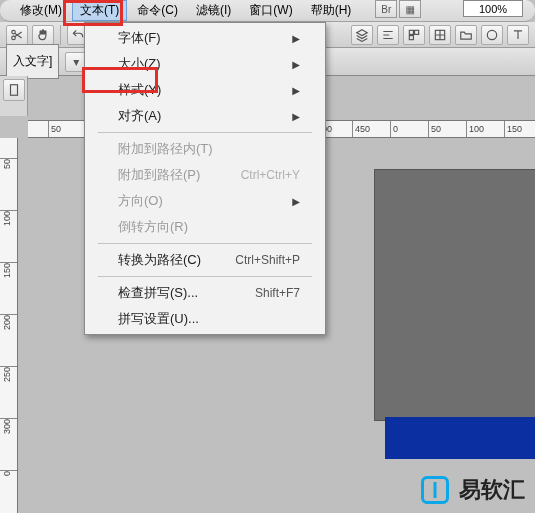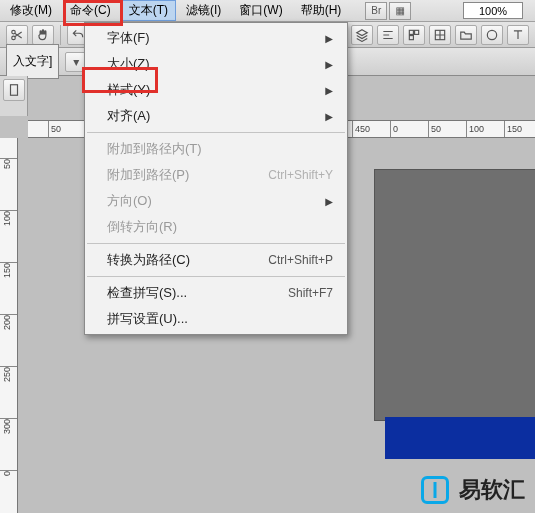--- a/index.html
+++ b/index.html
@@ -8,27 +8,27 @@
     font-size: 12px;
     background: #c0c0c0;
     width: 535px;
     height: 513px;
     overflow: hidden;
     position: relative;
   }
   
   .menubar {
     display: flex;
-    align-items: center;
     height: 22px;
     background: linear-gradient(#e8e8e8,#d8d8d8);
     border-bottom: 1px solid #a0a0a0;
-    padding-left: 2px;
+    padding-left: 12px;
     gap: 2px;
     position: relative;
+    border-radius: 10px;
   }
   .menu-item {
     padding: 2px 8px;
     cursor: default;
   }
   .menu-item.active {
     background: #bcd5f0;
     border: 1px solid #6f9edc;
     padding: 1px 7px;
   }
@@ -136,26 +136,26 @@
   .blue-chunk {
     position:absolute;
     right:0; bottom:54px;
     width:150px; height:42px;
     background:#0b2ea0;
   }
   
   .dropdown {
     position:absolute;
     left:84px; top:22px;
-    width:264px;
+    width:242px;
     background:#f2f2f2;
     border:1px solid #8a8a8a;
     box-shadow:2px 3px 6px rgba(0,0,0,.35);
     z-index:50;
-    padding:2px 0;
+    padding:2px 11px;
   }
   .dd-item {
     display:flex; align-items:center;
     padding: 4px 14px 4px 22px;
     font-size:13px;
     color:#222;
     position:relative;
     cursor:default;
   }
   .dd-item.disabled { color:#9a9a9a; }
@@ -194,22 +194,22 @@
     content:""; position:absolute; left:50%; width:3px; background:#0aa8e8; transform:translateX(-50%);
   }
   .wm-logo::before { top:3px; height:8px; }
   .wm-logo::after { bottom:3px; height:8px; }
 </style>
 </head>
 <body>
 
 <div class="menubar">
   <div class="menu-item">修改(M)</div>
+  <div class="menu-item active">文本(T)</div>
   <div class="menu-item">命令(C)</div>
-  <div class="menu-item active">文本(T)</div>
   <div class="menu-item">滤镜(I)</div>
   <div class="menu-item">窗口(W)</div>
   <div class="menu-item">帮助(H)</div>
   <div class="side-btns" style="margin-left:14px">
     <div class="icon-btn">Br</div>
     <div class="icon-btn">▦</div>
   </div>
   <div class="zoom-box">100%</div>
 </div>
 
@@ -370,21 +370,21 @@
     <div class="dd-item">
       <span>对齐(A)</span>
       <span class="arrow">▶</span>
     </div>
     <div class="dd-sep"></div>
     <div class="dd-item disabled">
       <span>附加到路径内(T)</span>
     </div>
     <div class="dd-item disabled">
       <span>附加到路径(P)</span>
-      <span class="shortcut">Ctrl+Shift+Y</span>
+      <span class="shortcut">Ctrl+Ctrl+Y</span>
     </div>
     <div class="dd-item disabled">
       <span>方向(O)</span>
       <span class="arrow">▶</span>
     </div>
     <div class="dd-item disabled">
       <span>倒转方向(R)</span>
     </div>
     <div class="dd-sep"></div>
     <div class="dd-item">

